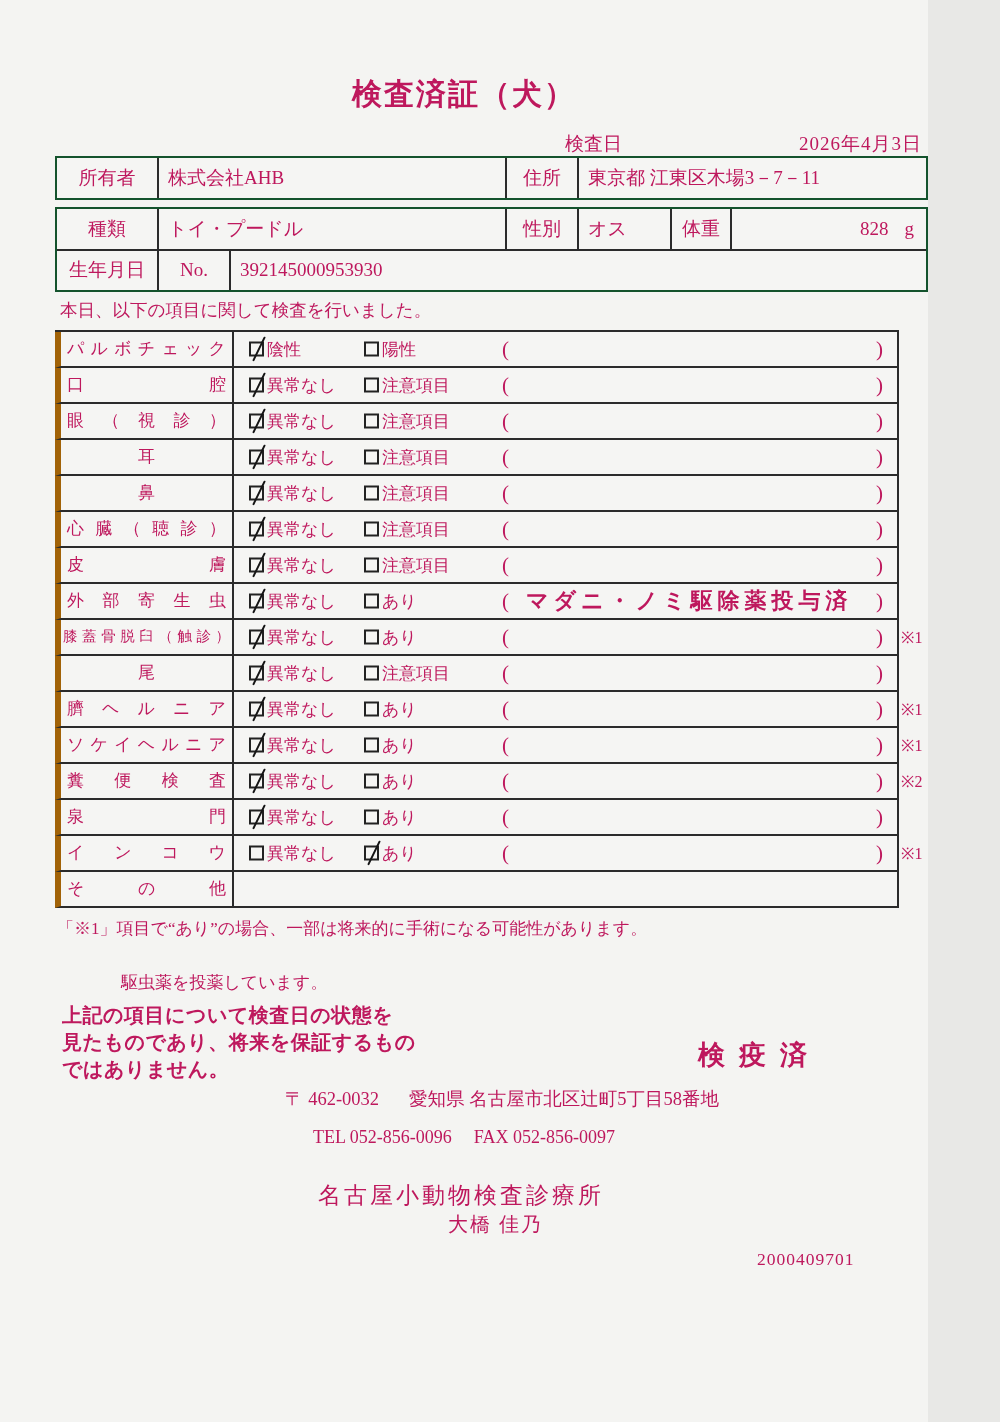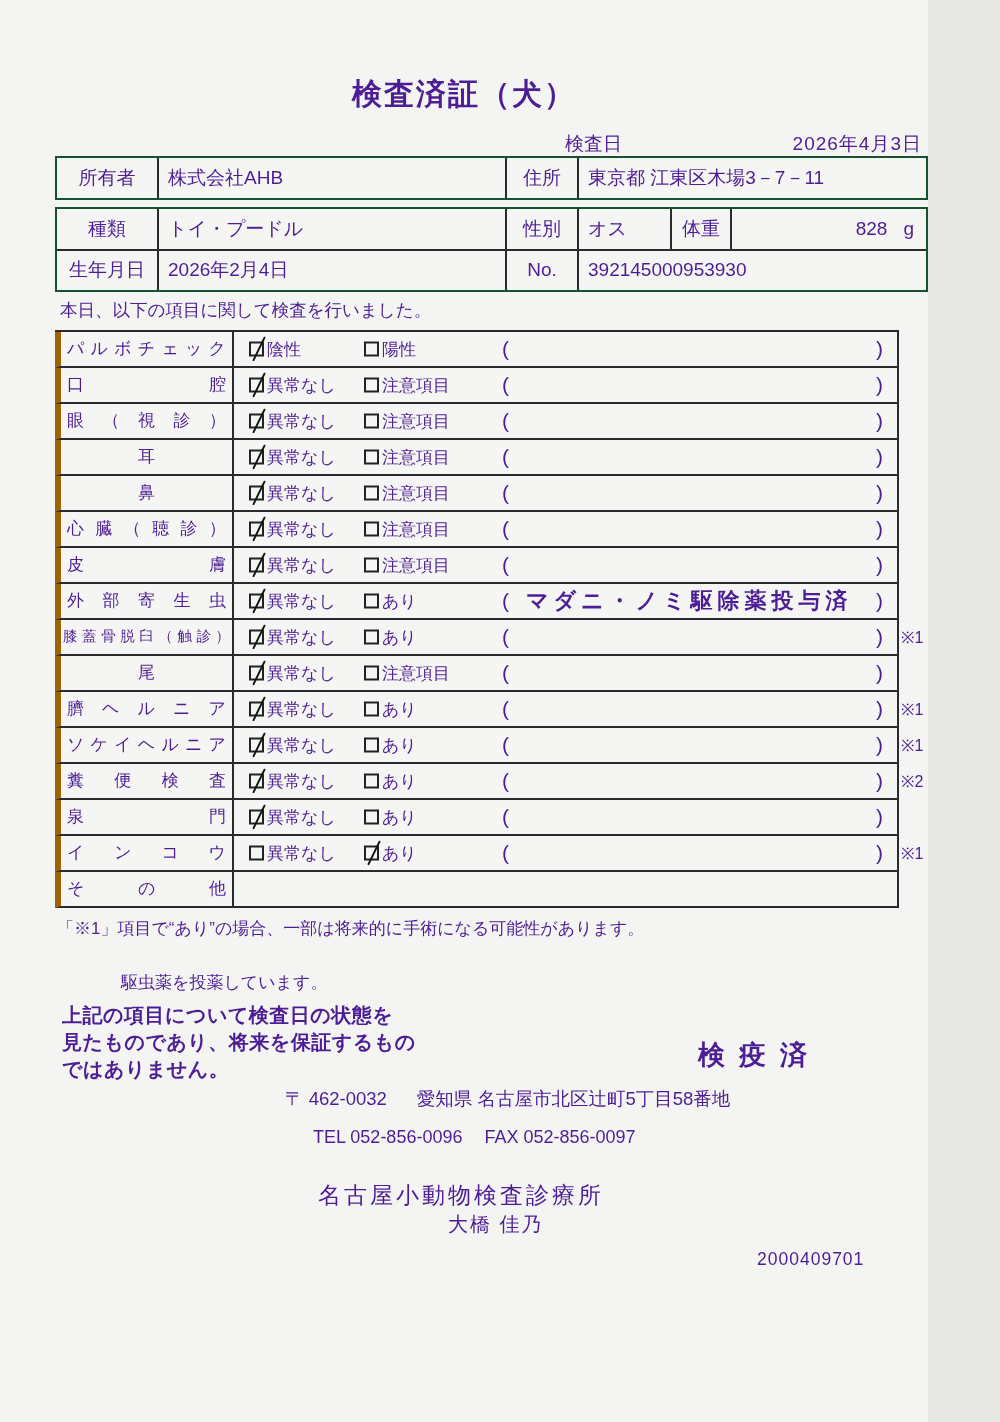--- a/index.html
+++ b/index.html
@@ -1,19 +1,19 @@
 <!DOCTYPE html>
 <html><head>
 <meta charset="utf-8">
 <style>
   html,body{margin:0;padding:0;background:#e8e8e6;}
   .page{
     position:relative; width:928px; height:1422px;
-    background:#f4f4f2; color:#4c1d95; overflow:hidden;
-    font-family:Liberation Sans, sans-serif;
+    background:#f4f4f2; color:#be185d; overflow:hidden;
+    font-family:Liberation Serif, serif;
   }
   .abs{position:absolute;}
   
   .title{top:74px; left:0; width:100%; text-align:center;
          font-size:30px; font-weight:bold; letter-spacing:2px;}
   
   .examline{top:131px; left:55px; width:873px; height:24px; font-size:19px;}
   .examline .dlabel{position:absolute; left:510px; top:0;}
   .examline .dval{position:absolute; right:6px; top:0; letter-spacing:1px;}
   
@@ -99,21 +99,20 @@
       <div class="cell hd vr w-lab2">性別</div>
       <div class="cell val vr w-sex">オス</div>
       <div class="cell hd vr w-wlab">体重</div>
       <div class="cell grow weightcell">
         <span>828</span>
         <span>g</span>
       </div>
     </div>
     <div class="trow">
       <div class="cell hd vr w-lab">生年月日</div>
-      <div class="cell val vr w-val1">2026年2月4日</div>
       <div class="cell hd vr w-lab2">No.</div>
       <div class="cell val grow">392145000953930</div>
     </div>
   </div>
 
   <div class="abs intro">本日、以下の項目に関して検査を行いました。</div>
 
   <div class="abs chk" id="checklist">
     <div class="chk-row">
       <div class="lbl">パルボチェック</div>

